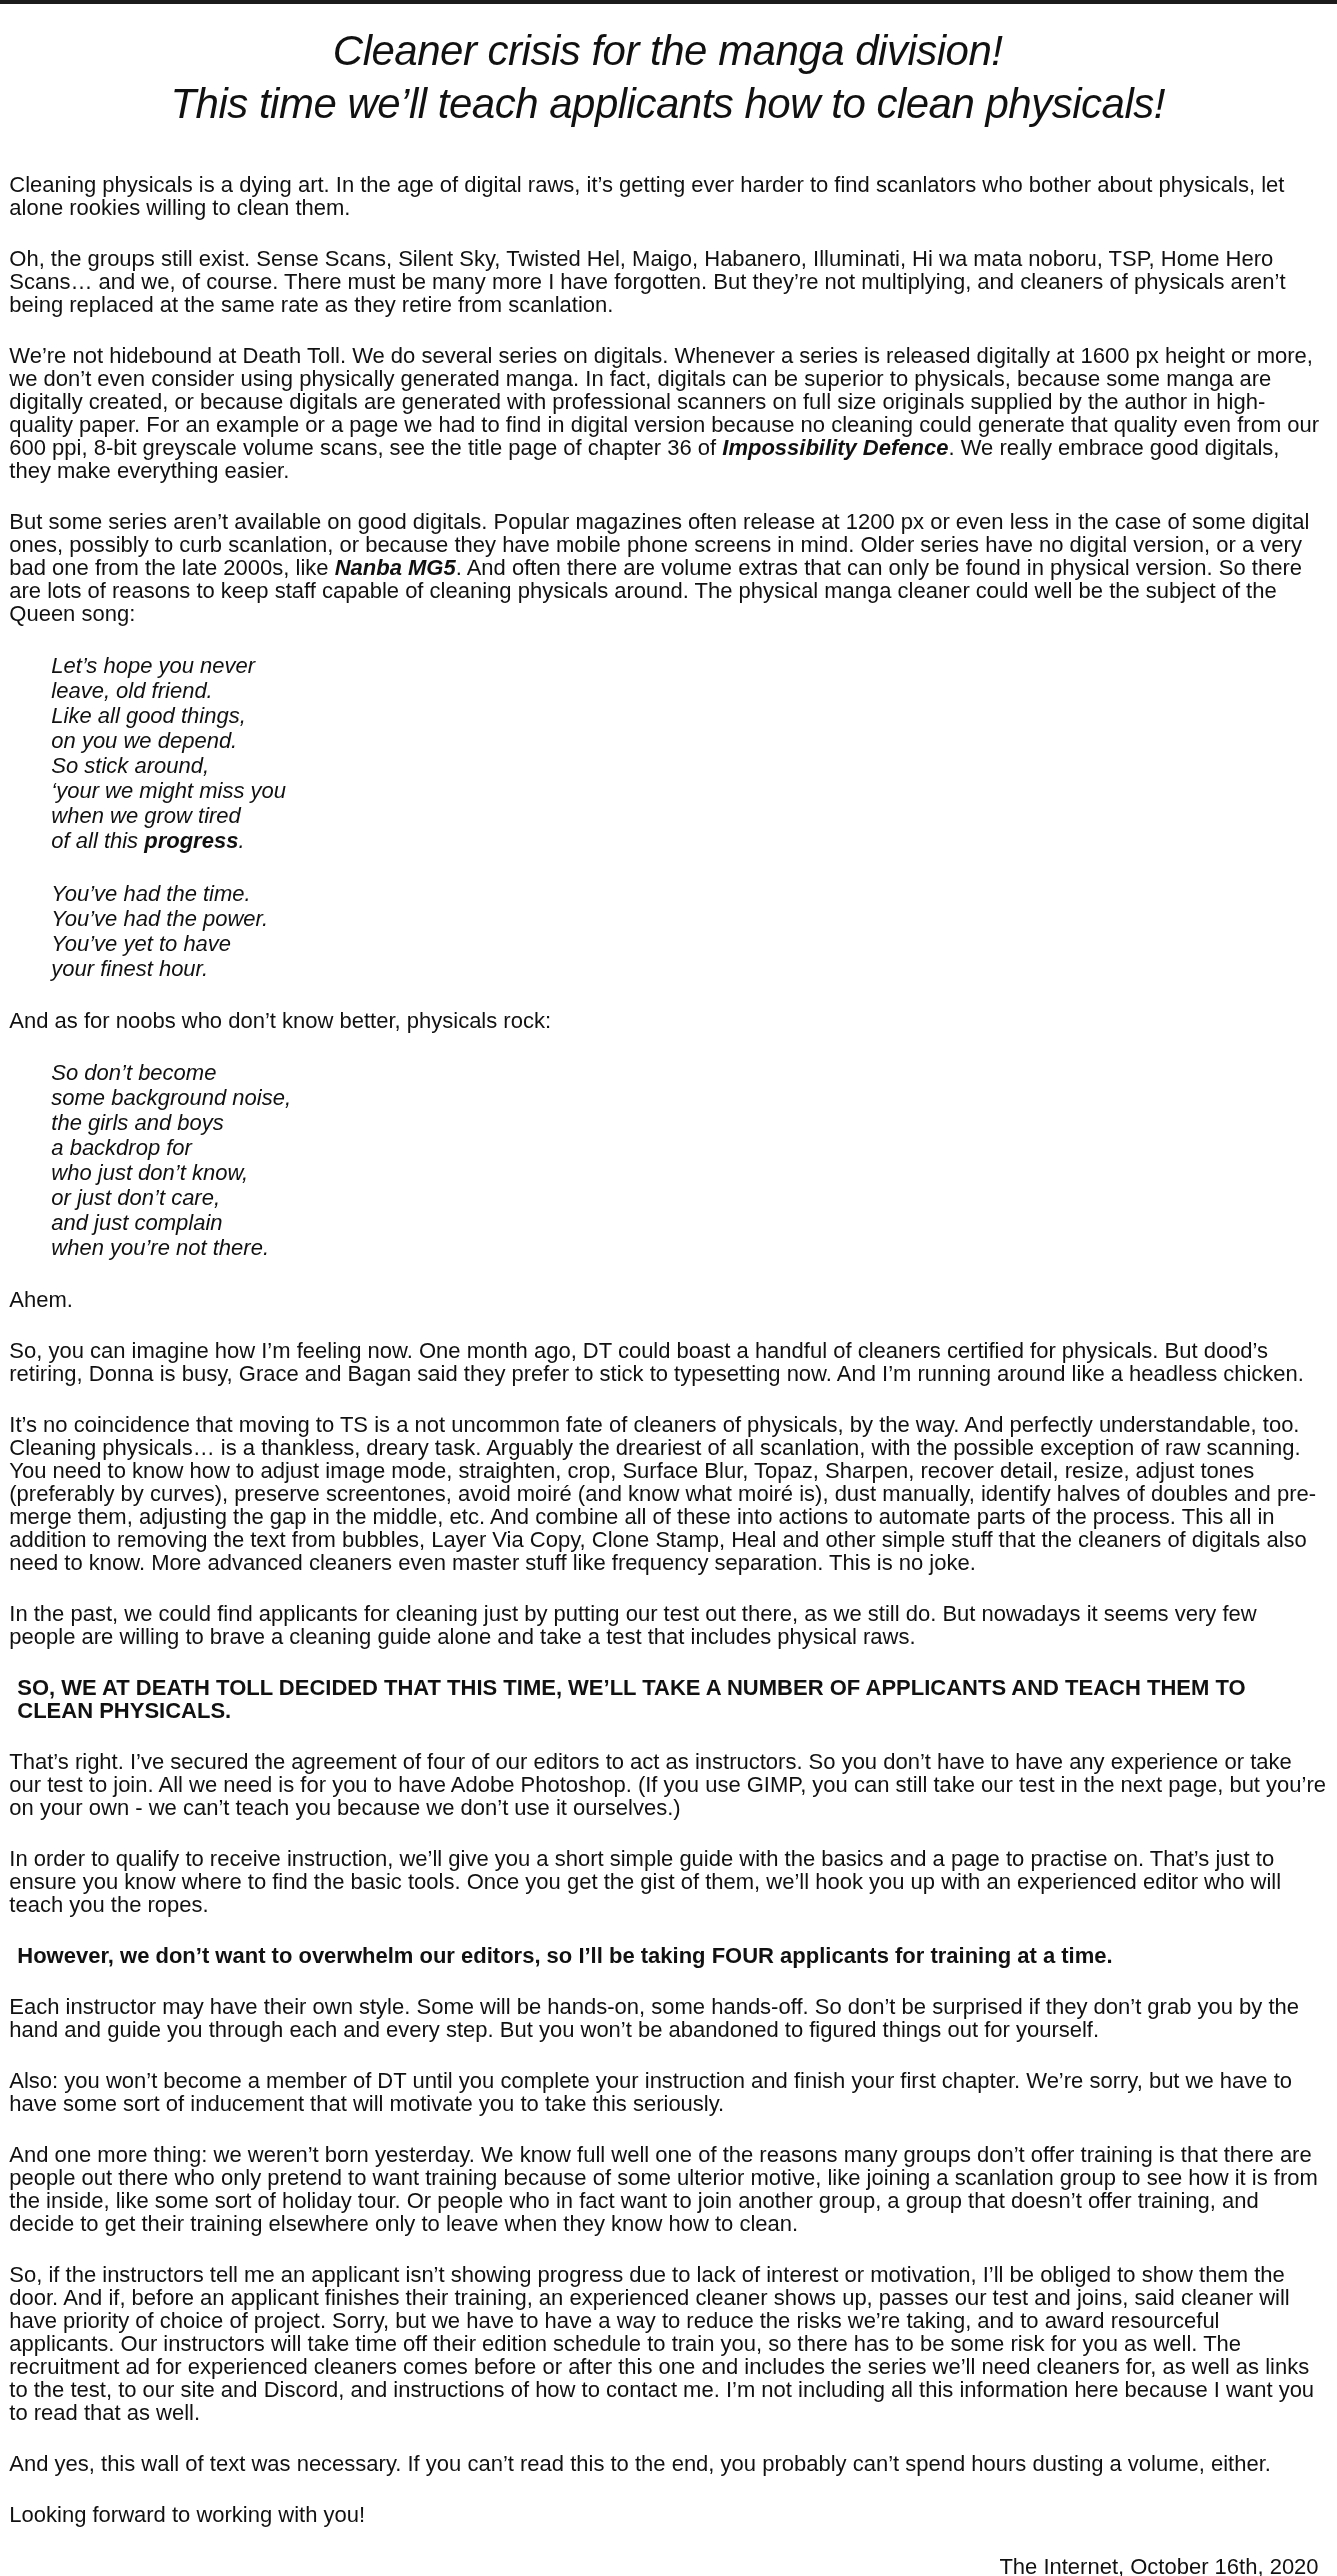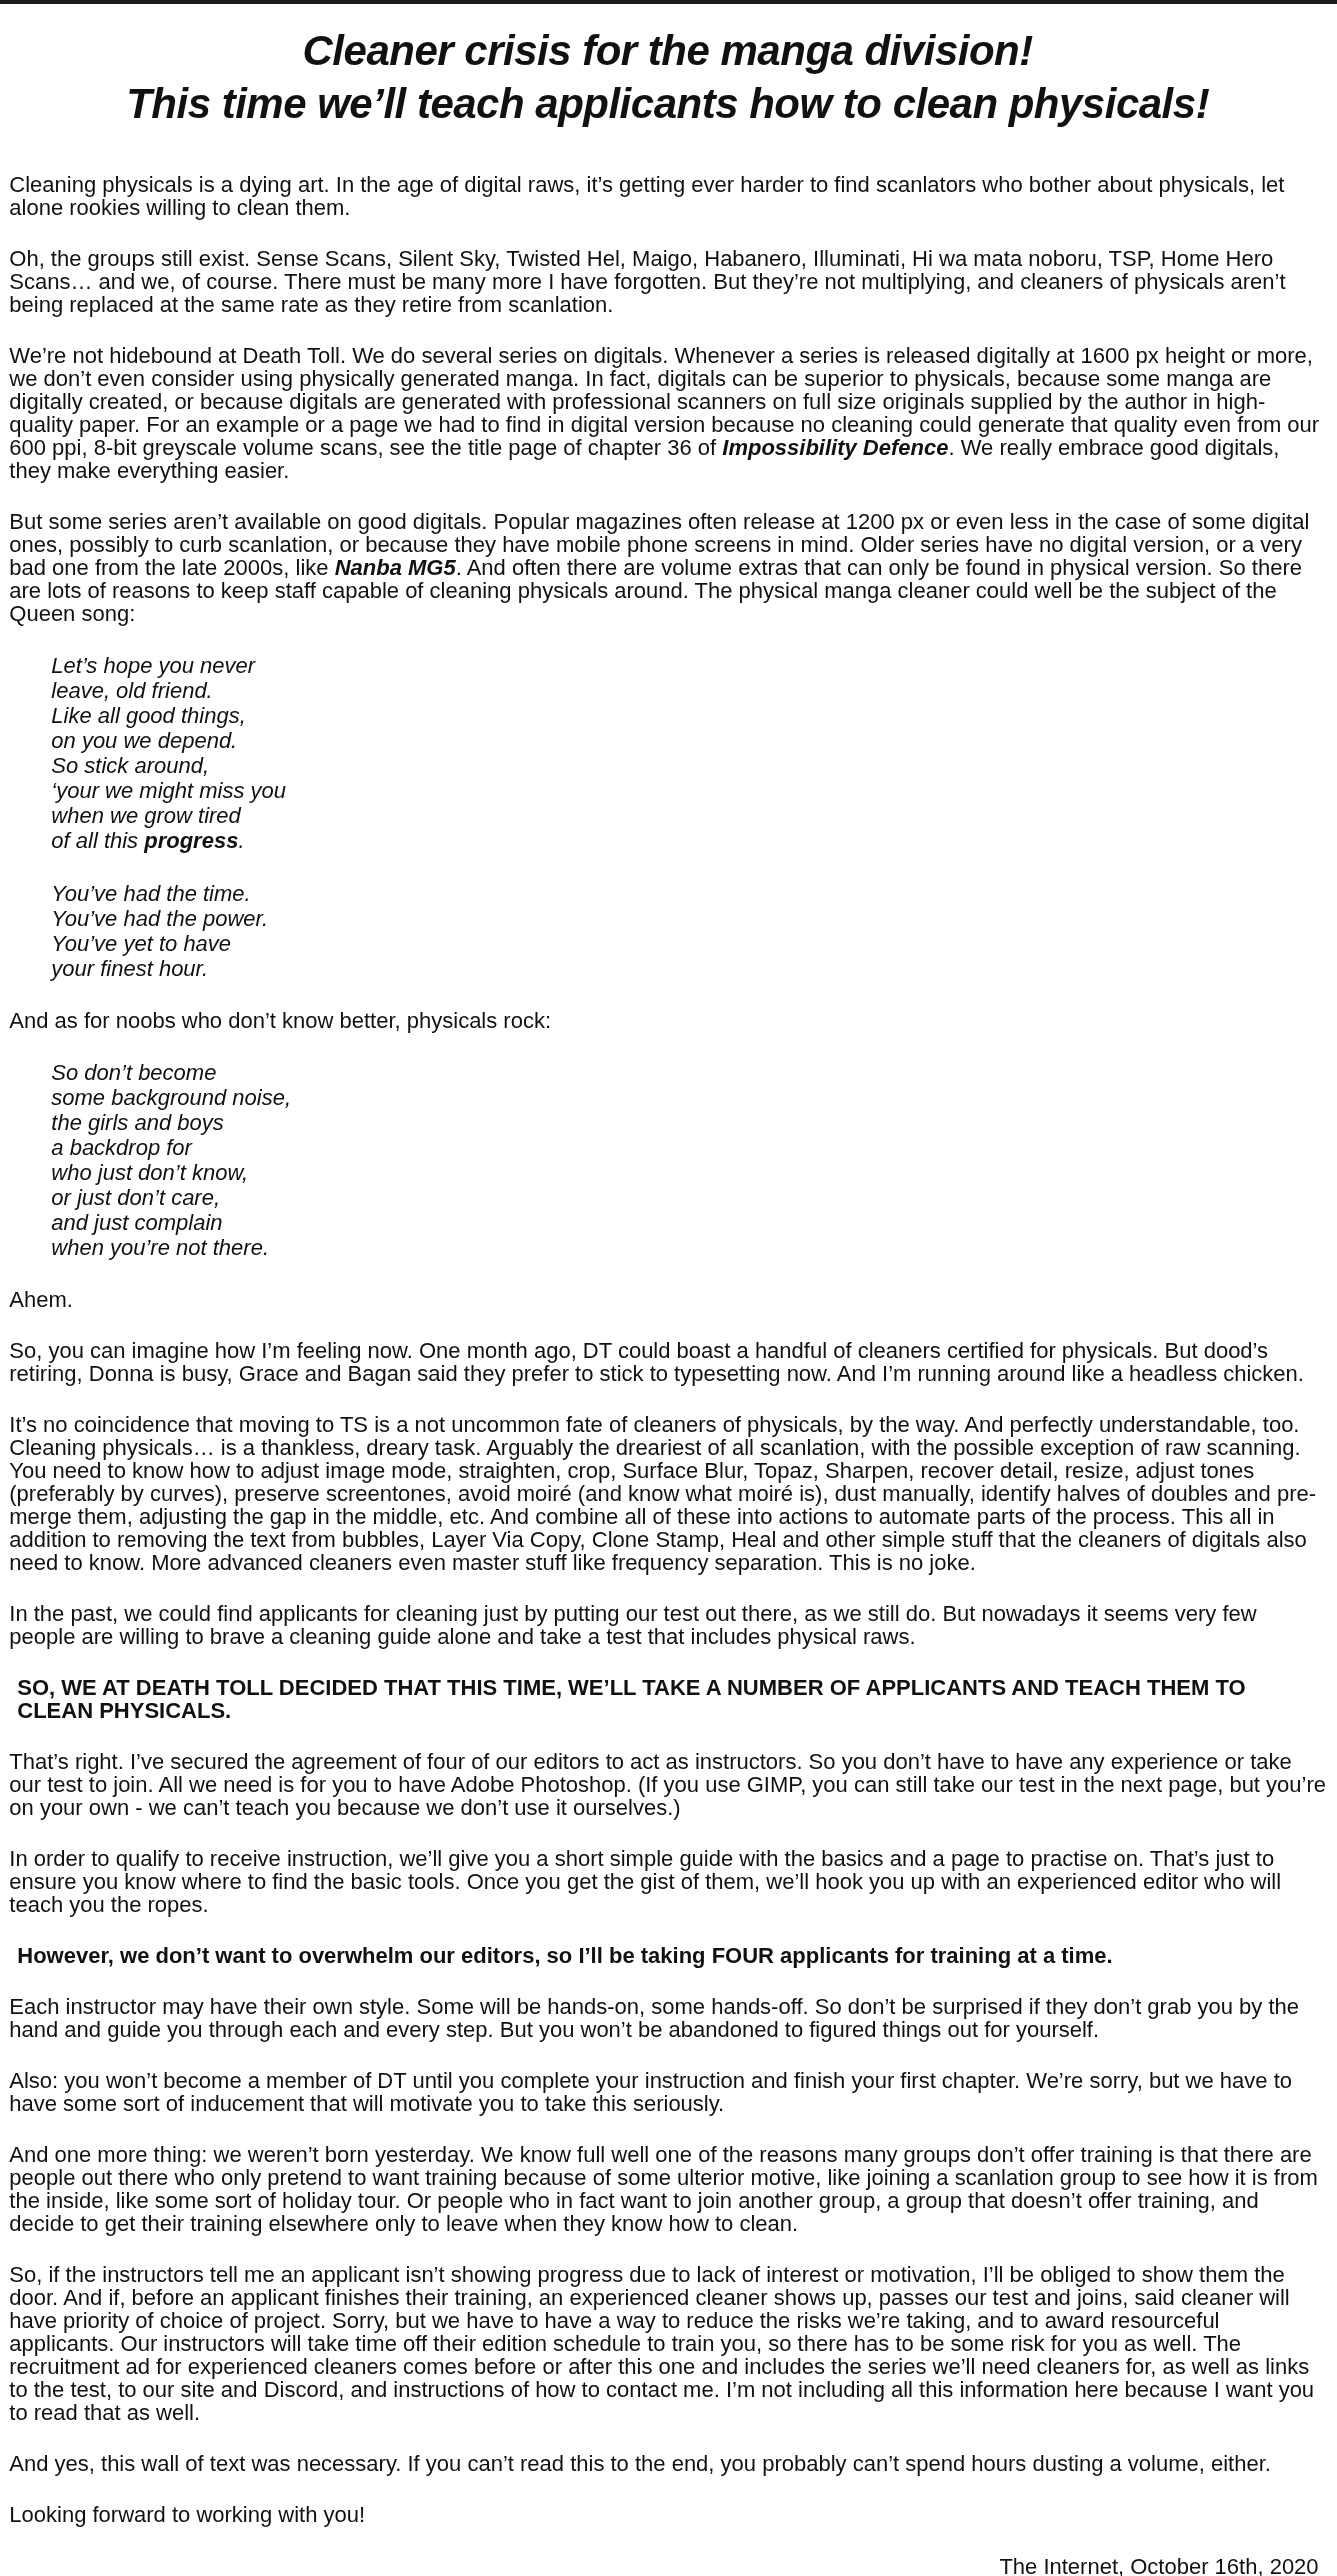--- a/index.html
+++ b/index.html
@@ -16,21 +16,21 @@
     background: #1c1c1c;
   }
   .page {
     padding: 15px 11px 28px 9.3px;
     box-sizing: border-box;
     width: 1337px;
   }
   .title {
     text-align: center;
     font-size: 42px;
-    font-weight: 700;
+    font-weight: 400;
     font-style: italic;
     line-height: 53px;
     margin: 5.6px 0 43px 0;
     letter-spacing: -0.5px;
   }
   .body-text { font-size: 22px; line-height: 23px; }
   .body-text p { margin: 0 0 28px 0; }
   p.bold { font-weight: 700; margin-left: 8px; }
   .bi { font-weight: 700; font-style: italic; }
   .quote {

